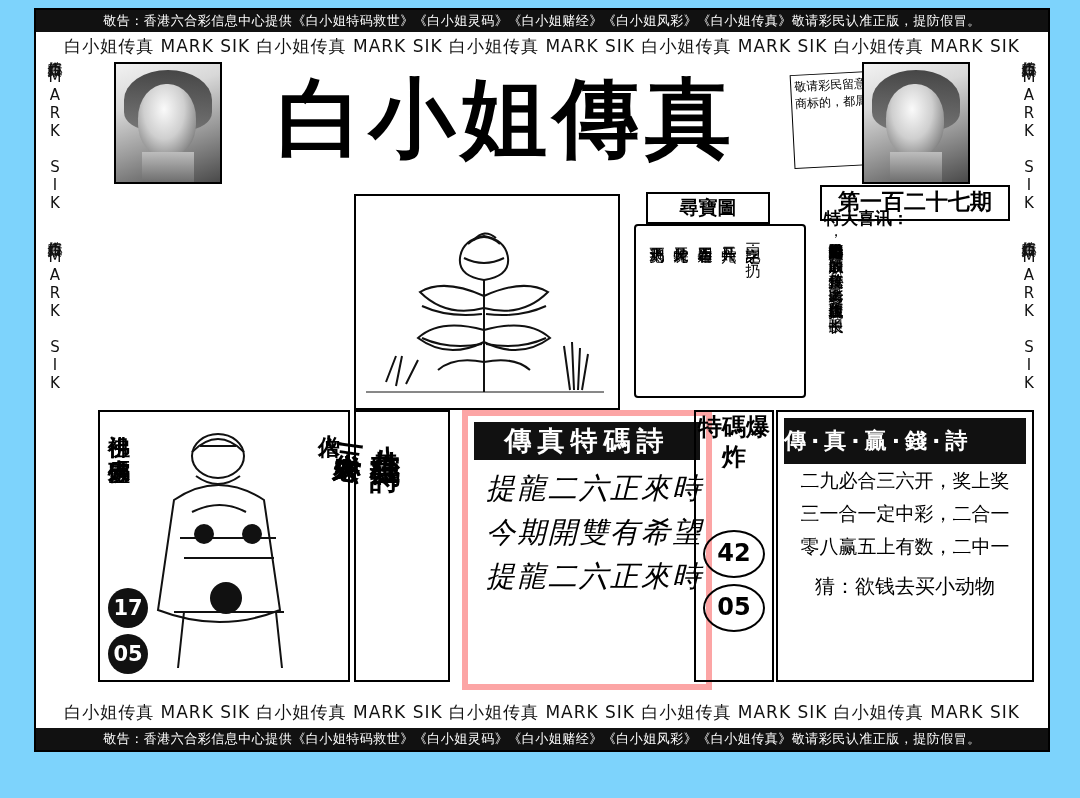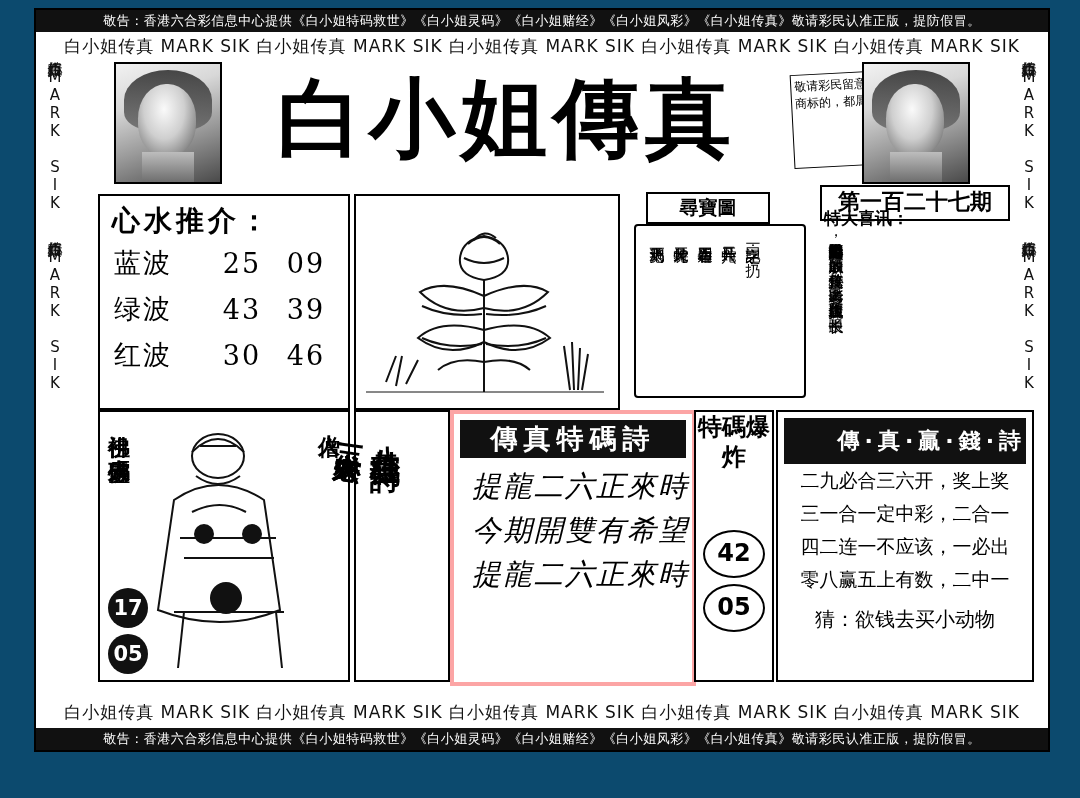--- a/index.html
+++ b/index.html
@@ -1,17 +1,17 @@
 <!DOCTYPE html>
 <html><head>
 <meta charset="utf-8">
 <style>
   html,body{margin:0;padding:0;background:#fff;}
   body{width:1080px;height:798px;overflow:hidden;font-family:"DejaVu Sans","Liberation Sans",sans-serif;color:#000;}
-  .page{position:relative;width:1080px;height:798px;background:#0c4a6e;}
+  .page{position:relative;width:1080px;height:798px;background:#7dd3fc;}
   .sheet{position:absolute;left:34px;top:8px;width:1012px;height:740px;border:2px solid #000;background:#fff;}
 
   
   .strip-top{position:absolute;left:0;top:0;width:100%;height:22px;background:#111;color:#fff;
              font-size:13px;line-height:22px;text-align:center;white-space:nowrap;overflow:hidden;letter-spacing:.5px;}
   .strip-bottom{position:absolute;left:0;bottom:0;width:100%;height:22px;background:#111;color:#fff;
              font-size:13px;line-height:22px;text-align:center;white-space:nowrap;overflow:hidden;letter-spacing:.5px;}
   .marquee-row{position:absolute;left:0;width:100%;height:24px;font-size:17px;line-height:24px;
              text-align:center;white-space:nowrap;overflow:hidden;letter-spacing:1px;color:#111;}
   .marquee-top{top:24px;}
@@ -77,36 +77,36 @@
   .ball.b2{top:222px;}
 
   
   .box-bagua{position:absolute;left:318px;top:400px;width:92px;height:268px;border:2px solid #000;}
   .bagua-text{writing-mode:vertical-rl;text-orientation:upright;font-size:30px;line-height:46px;
         font-weight:bold;padding:10px 0 0 6px;letter-spacing:4px;}
   .slant{position:absolute;left:-86px;top:16px;width:86px;height:240px;writing-mode:vertical-rl;
         text-orientation:upright;font-size:27px;line-height:40px;transform:rotate(8deg);font-weight:bold;}
 
   
-  .box-poem{position:absolute;left:414px;top:400px;width:238px;height:268px;border:4px solid #fca5a5;}
+  .box-poem{position:absolute;left:426px;top:400px;width:238px;height:268px;border:6px solid #fca5a5;}
   .poem-head{margin:6px 6px 0 6px;height:38px;background:#111;color:#fff;font-size:27px;line-height:38px;
         text-align:center;letter-spacing:6px;font-weight:bold;}
   .poem-lines{padding:6px 0 0 15px;font-style:italic;}
   .poem-line{font-size:29px;line-height:44px;text-align:center;letter-spacing:2px;white-space:nowrap;}
 
   
   .box-tema{position:absolute;left:658px;top:400px;width:76px;height:268px;border:2px solid #000;text-align:center;}
   .tema-t{font-size:24px;line-height:30px;font-weight:bold;padding-top:0;}
   .tema-circle{width:58px;height:44px;border:2px solid #000;border-radius:50%;margin:6px auto 0 auto;
         font-size:24px;line-height:42px;font-weight:bold;}
 
   
   .box-win{position:absolute;left:740px;top:400px;width:254px;height:268px;border:2px solid #000;}
   .star-head{position:relative;height:46px;margin:6px 6px 0 6px;background:#111;color:#fff;
-        font-size:22px;line-height:46px;text-align:right;letter-spacing:5px;font-weight:bold;}
+        font-size:22px;line-height:46px;text-align:left;letter-spacing:5px;font-weight:bold;}
   .win-line{font-size:19px;line-height:33px;text-align:center;white-space:nowrap;}
   .win-guess{font-size:20px;line-height:34px;text-align:center;margin-top:6px;white-space:nowrap;}
 </style>
 </head>
 <body>
 
 <div class="page">
   <div class="sheet">
 
     <div class="strip-top">敬告：香港六合彩信息中心提供《白小姐特码救世》《白小姐灵码》《白小姐赌经》《白小姐风彩》《白小姐传真》敬请彩民认准正版，提防假冒。</div>
@@ -126,38 +126,20 @@
       <div class="stamp"></div>
       <div class="photo right">
         <div class="hair"></div>
         <div class="face"></div>
         <div class="neck"></div>
       </div>
     </div>
 
     <div class="issue">第一百二十七期</div>
 
-    <div class="box-picks">
-      <div class="picks-title">心水推介：</div>
-      <div class="pick-row">
-        <span class="pick-name">蓝波</span>
-        <span class="pick-num">25</span>
-        <span class="pick-num">09</span>
-      </div>
-      <div class="pick-row">
-        <span class="pick-name">绿波</span>
-        <span class="pick-num">43</span>
-        <span class="pick-num">39</span>
-      </div>
-      <div class="pick-row">
-        <span class="pick-name">红波</span>
-        <span class="pick-num">30</span>
-        <span class="pick-num">46</span>
-      </div>
-    </div>
 
     <div class="box-flower">
       <svg width="258" height="208" viewBox="0 0 258 208">
         <g fill="none" stroke="#111" stroke-width="2">
           <path d="M128 40 q-22 4 -24 22 q-2 18 24 22 q26 -4 24 -22 q-2 -18 -24 -22z"></path>
           <path d="M112 48 q16 -14 32 0"></path>
           <path d="M108 62 q20 10 40 0"></path>
           <path d="M118 44 q10 -12 22 -2"></path>
           <path d="M128 84 l0 112"></path>
           <path d="M128 100 q-40 -18 -64 -4 q26 26 64 16z"></path>
@@ -235,21 +217,20 @@
       <div class="tema-t">特碼爆炸</div>
       <div class="tema-circle" style="margin-top:58px">42</div>
       <div class="tema-circle">05</div>
     </div>
 
     <div class="box-win">
       <div class="star-head">傳·真·贏·錢·詩</div>
       <div style="padding-top:0">
         <div class="win-line">二九必合三六开，奖上奖</div>
         <div class="win-line">三一合一定中彩，二合一</div>
-        <div class="win-line">四二连一不应该，一必出</div>
         <div class="win-line">零八赢五上有数，二中一</div>
         <div class="win-guess">猜：欲钱去买小动物</div>
       </div>
     </div>
 
     <div class="marquee-row marquee-bottom">白小姐传真 MARK  SIK  白小姐传真 MARK  SIK  白小姐传真 MARK  SIK  白小姐传真 MARK  SIK  白小姐传真 MARK  SIK</div>
     <div class="strip-bottom">敬告：香港六合彩信息中心提供《白小姐特码救世》《白小姐灵码》《白小姐赌经》《白小姐风彩》《白小姐传真》敬请彩民认准正版，提防假冒。</div>
 
   </div>
 </div>

